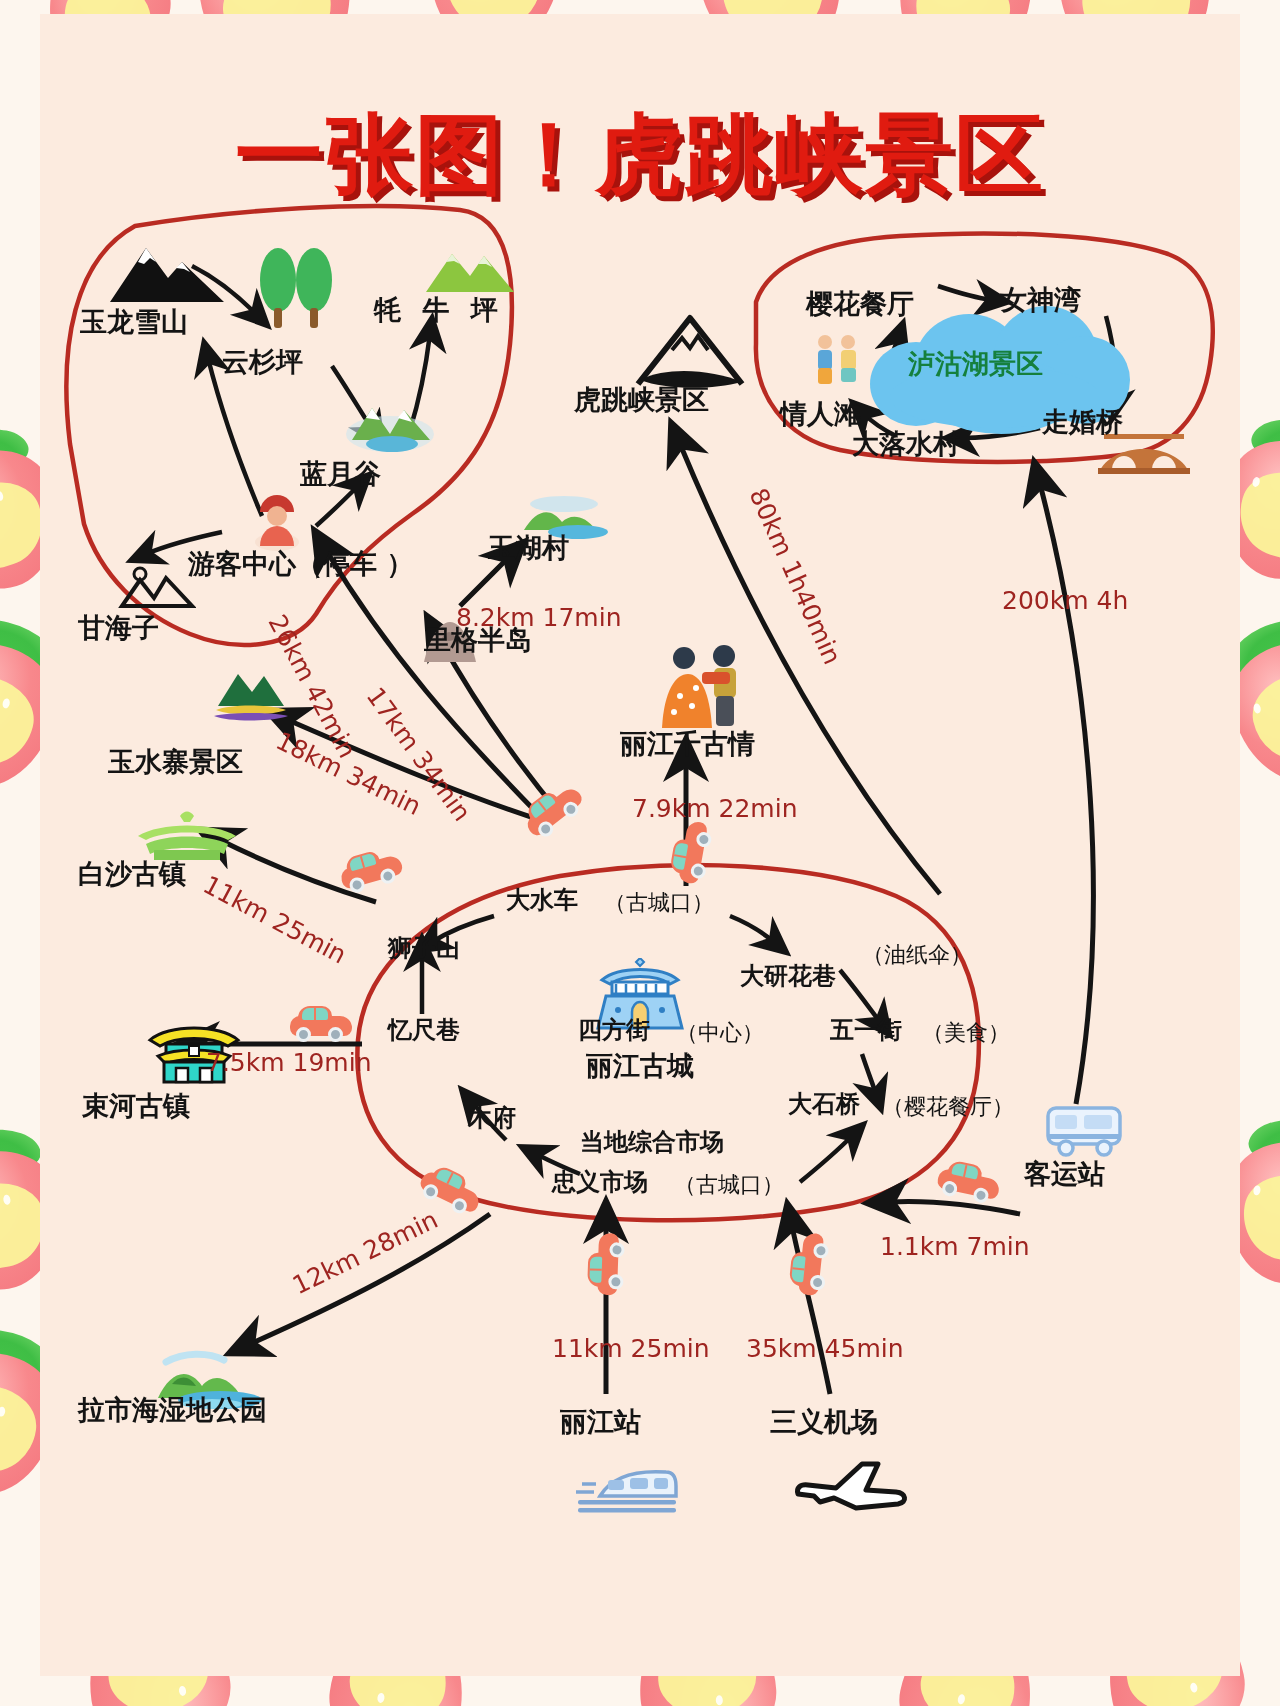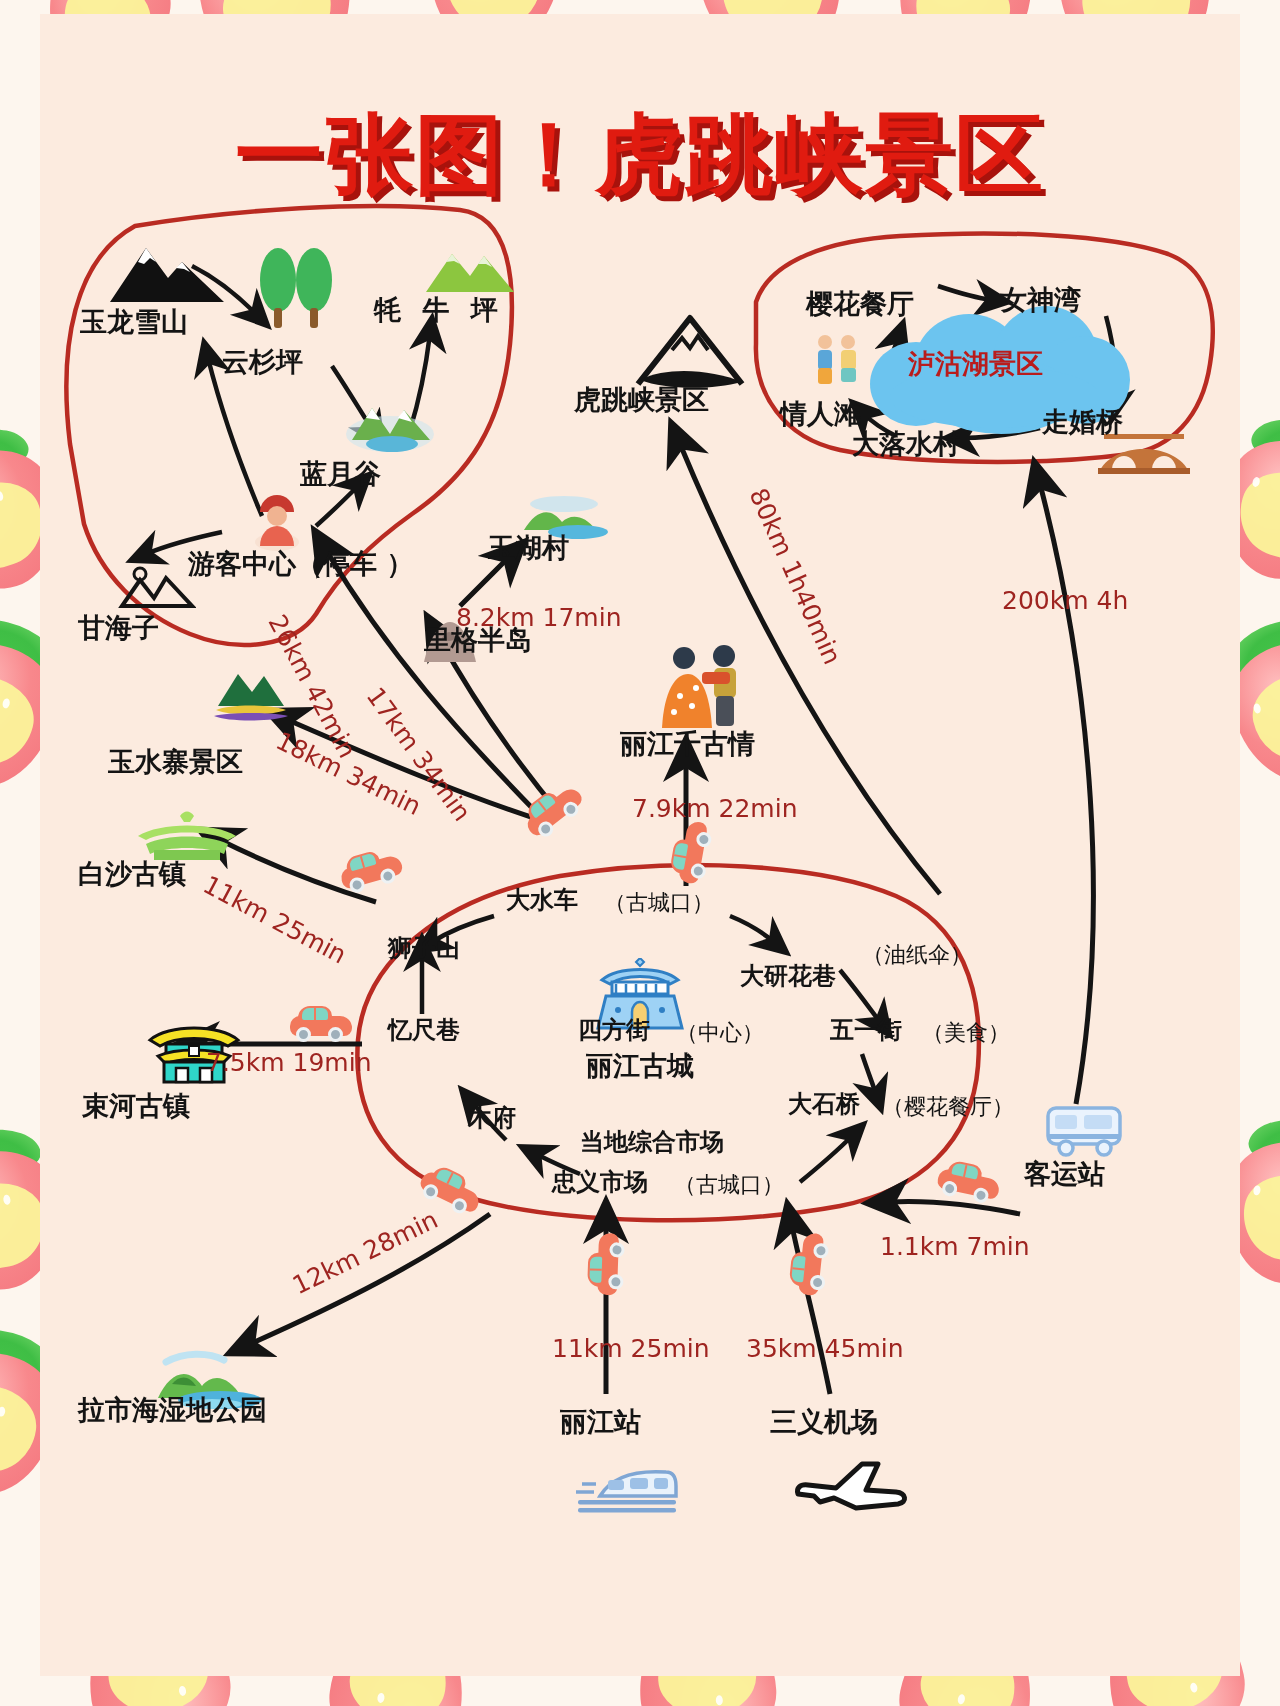--- a/index.html
+++ b/index.html
@@ -46,21 +46,21 @@
   svg.layer.back{z-index:3;}
   svg.layer.mid{z-index:4;}
   
   .lbl{
     position:absolute;z-index:7;color:#141414;white-space:nowrap;
     font-family:"DejaVu Sans","Liberation Sans",sans-serif;
   }
   .lbl.big{font-size:27px;font-weight:bold;}
   .lbl.mid{font-size:24px;font-weight:bold;}
   .lbl.sm{font-size:22px;}
-  .lbl.white{color:#b91c1c;font-family:Liberation Mono, monospace;}
+  .lbl.white{color:#15803d;font-family:Liberation Mono, monospace;}
   .dist{
     position:absolute;z-index:7;color:#9e2420;white-space:nowrap;
     font-size:25px;font-family:"DejaVu Sans","Liberation Sans",sans-serif;
   }
   .ico{position:absolute;z-index:6;}
   
   .car{width:62px;height:36px;position:absolute;}
   .car .shell{position:absolute;left:0;bottom:6px;width:62px;height:20px;background:#f2785c;border-radius:10px 12px 8px 8px;}
   .car .top{position:absolute;left:8px;bottom:20px;width:34px;height:16px;background:#f2785c;border-radius:12px 10px 2px 2px;}
   .car .win{position:absolute;left:12px;bottom:22px;width:26px;height:12px;background:#7fd6c4;border-radius:7px 6px 2px 2px;}

